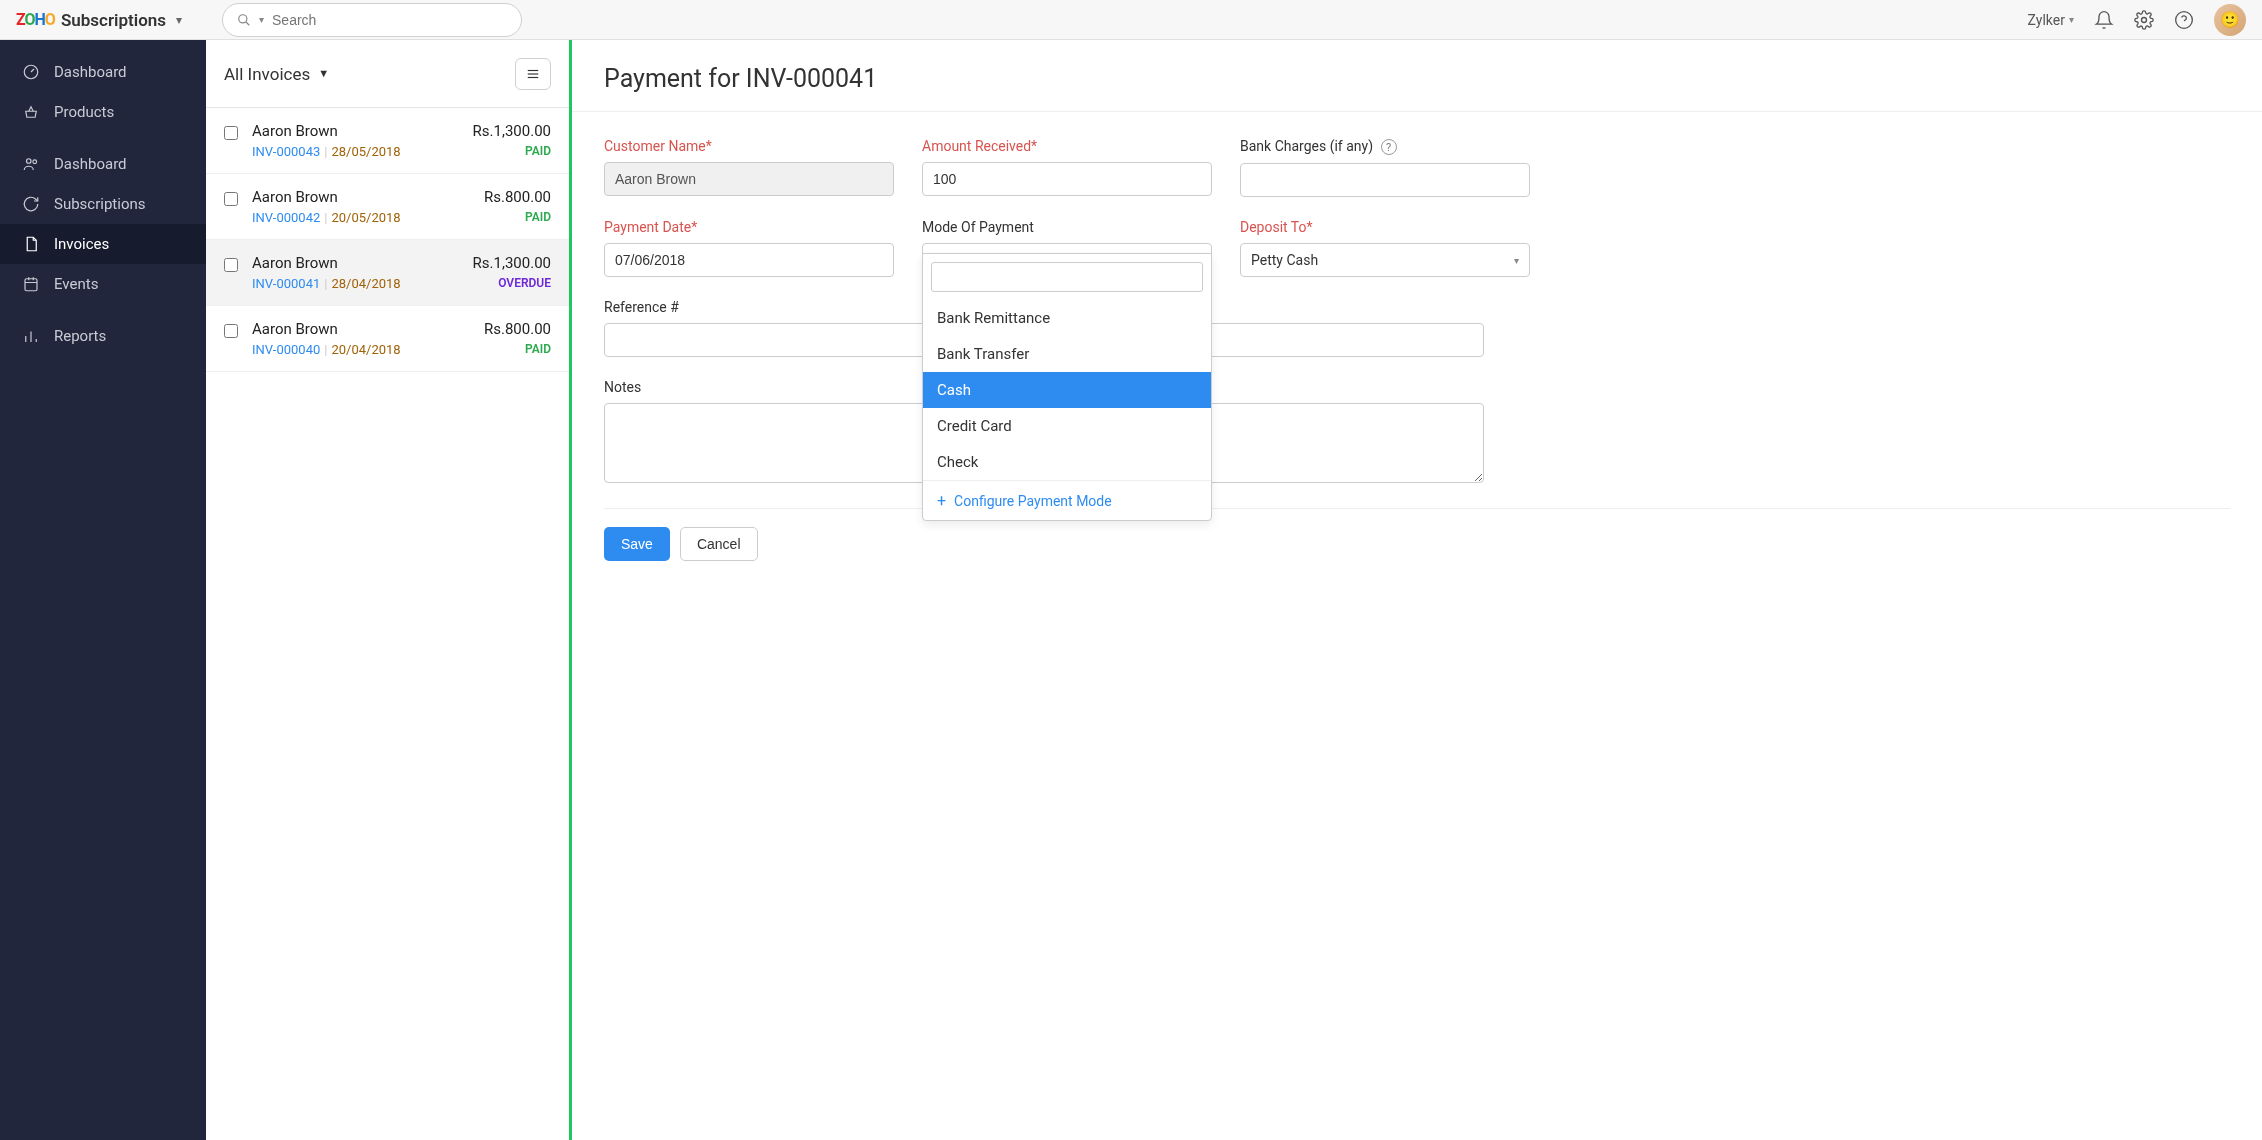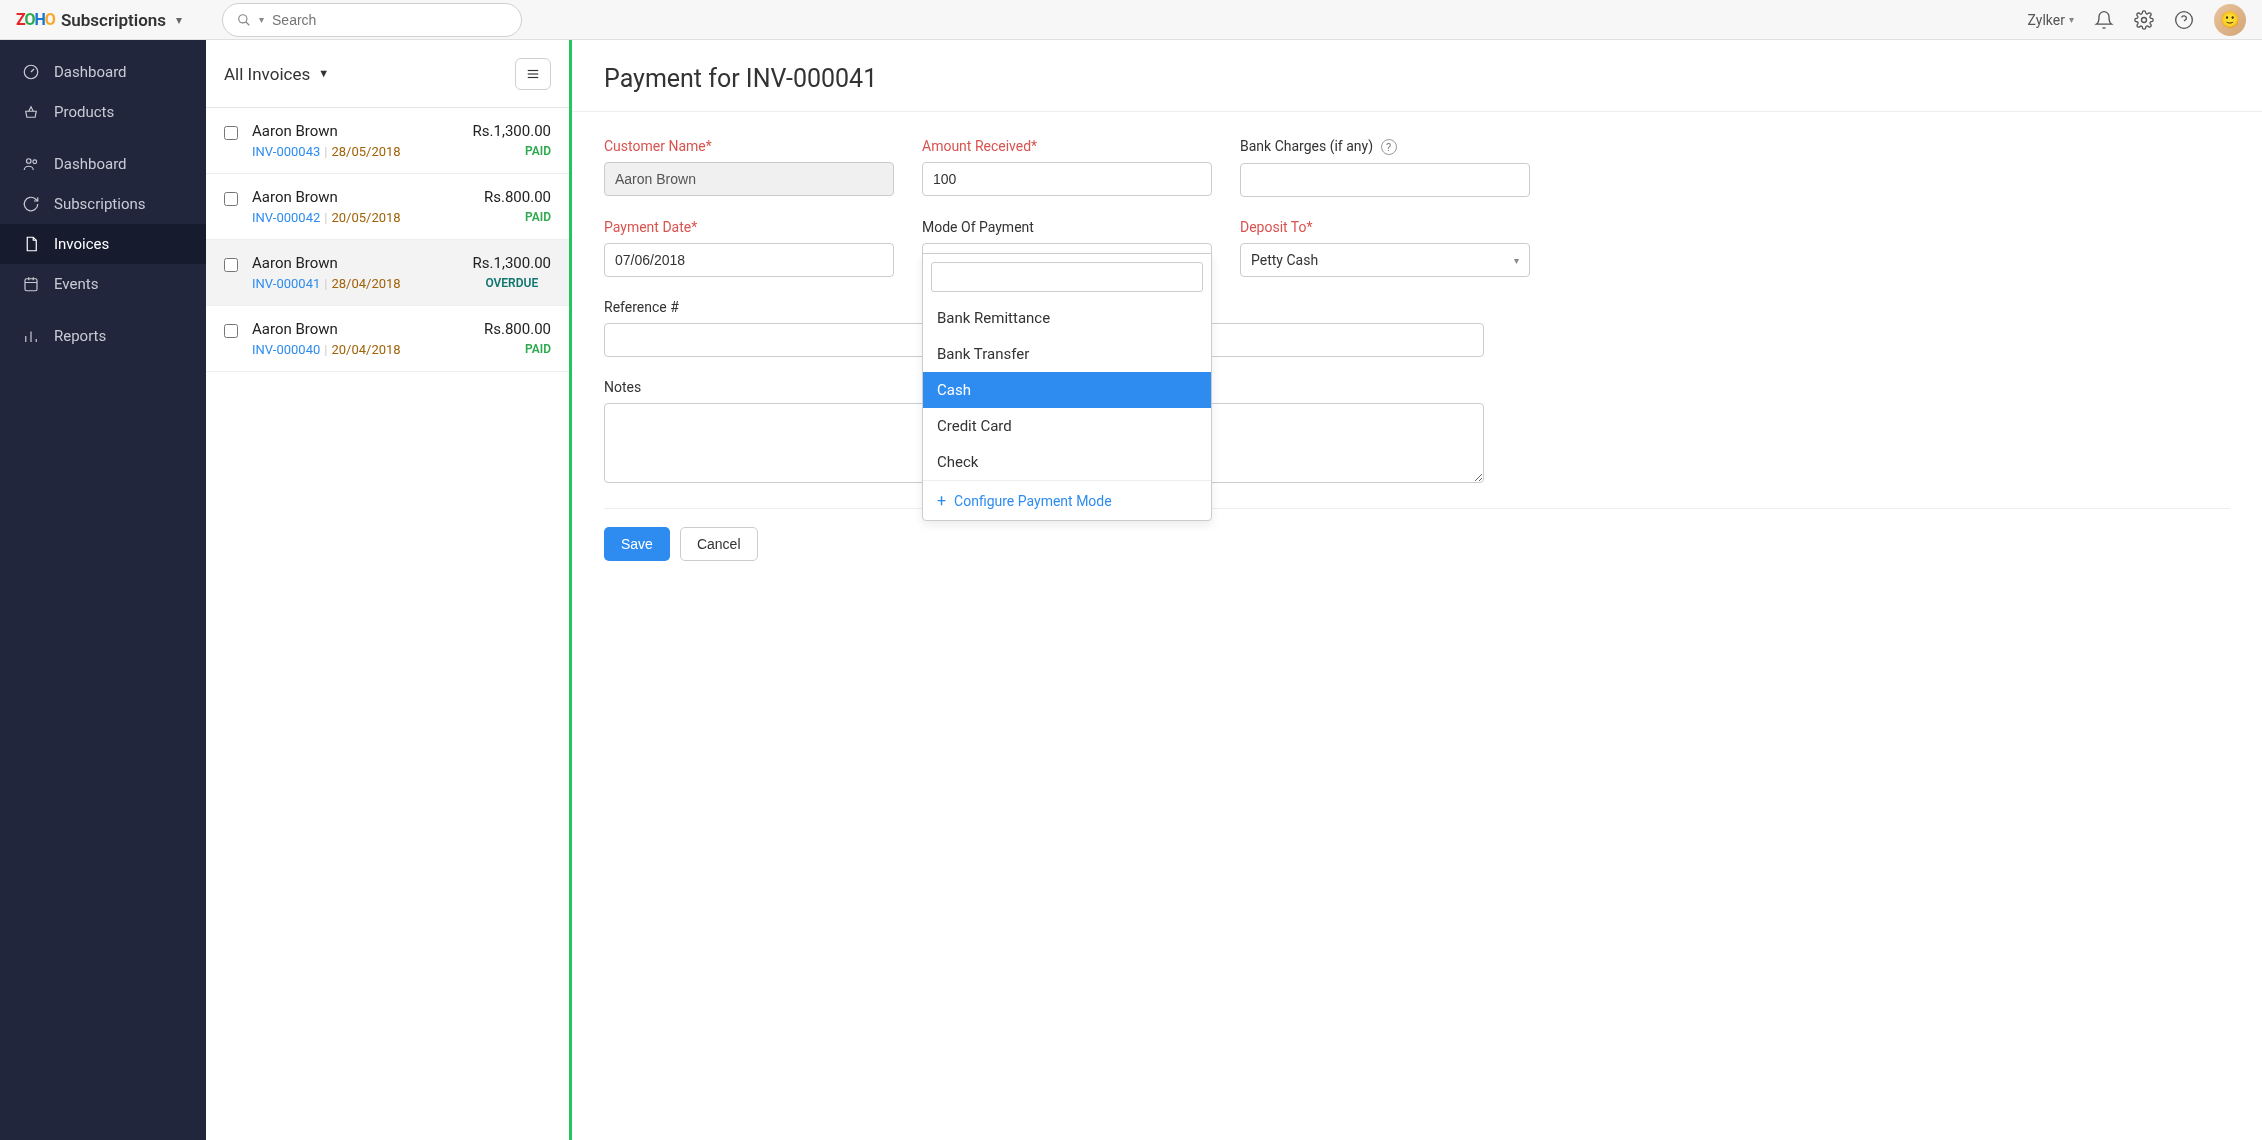--- a/index.html
+++ b/index.html
@@ -34,21 +34,21 @@
 .inv-row .col { flex: 1; }
 .inv-row .name { font-size: 15px; color: #222; margin-bottom: 4px; }
 .inv-row .meta { font-size: 13px; }
 .inv-row .meta .inv-link { color: #2e8cf0; }
 .inv-row .meta .sep { color: #ccc; margin: 0 4px; }
 .inv-row .meta .date { color: #a16207; }
 .inv-row .right { text-align: right; }
 .inv-row .amount { font-size: 15px; color: #222; margin-bottom: 4px; }
 .inv-row .status { font-size: 12px; font-weight: 600; }
 .status.paid { color: #2da94f; }
-.status.overdue { color: #0f766e; text-align: center; }
+.status.overdue { color: #6d28d9; }
 .content { flex: 1; overflow: auto; padding: 0; }
 .content-header { padding: 24px 32px 18px 32px; border-bottom: 1px solid #eee; }
 .content-header h1 { font-size: 25px; font-weight: 400; color: #333; }
 .form { padding: 26px 32px; }
 .form-row { display: flex; gap: 28px; margin-bottom: 22px; }
 .form-group { flex: 1; max-width: 290px; }
 .form-group.wide { max-width: none; }
 .form-label { display: block; font-size: 14px; margin-bottom: 8px; color: #333; }
 .form-label.req { color: #d9534f; }
 .help-ic { display:inline-flex; width:16px; height:16px; border:1px solid #999; border-radius:50%; align-items:center; justify-content:center; font-size:11px; color:#777; margin-left:4px; vertical-align:middle; }

